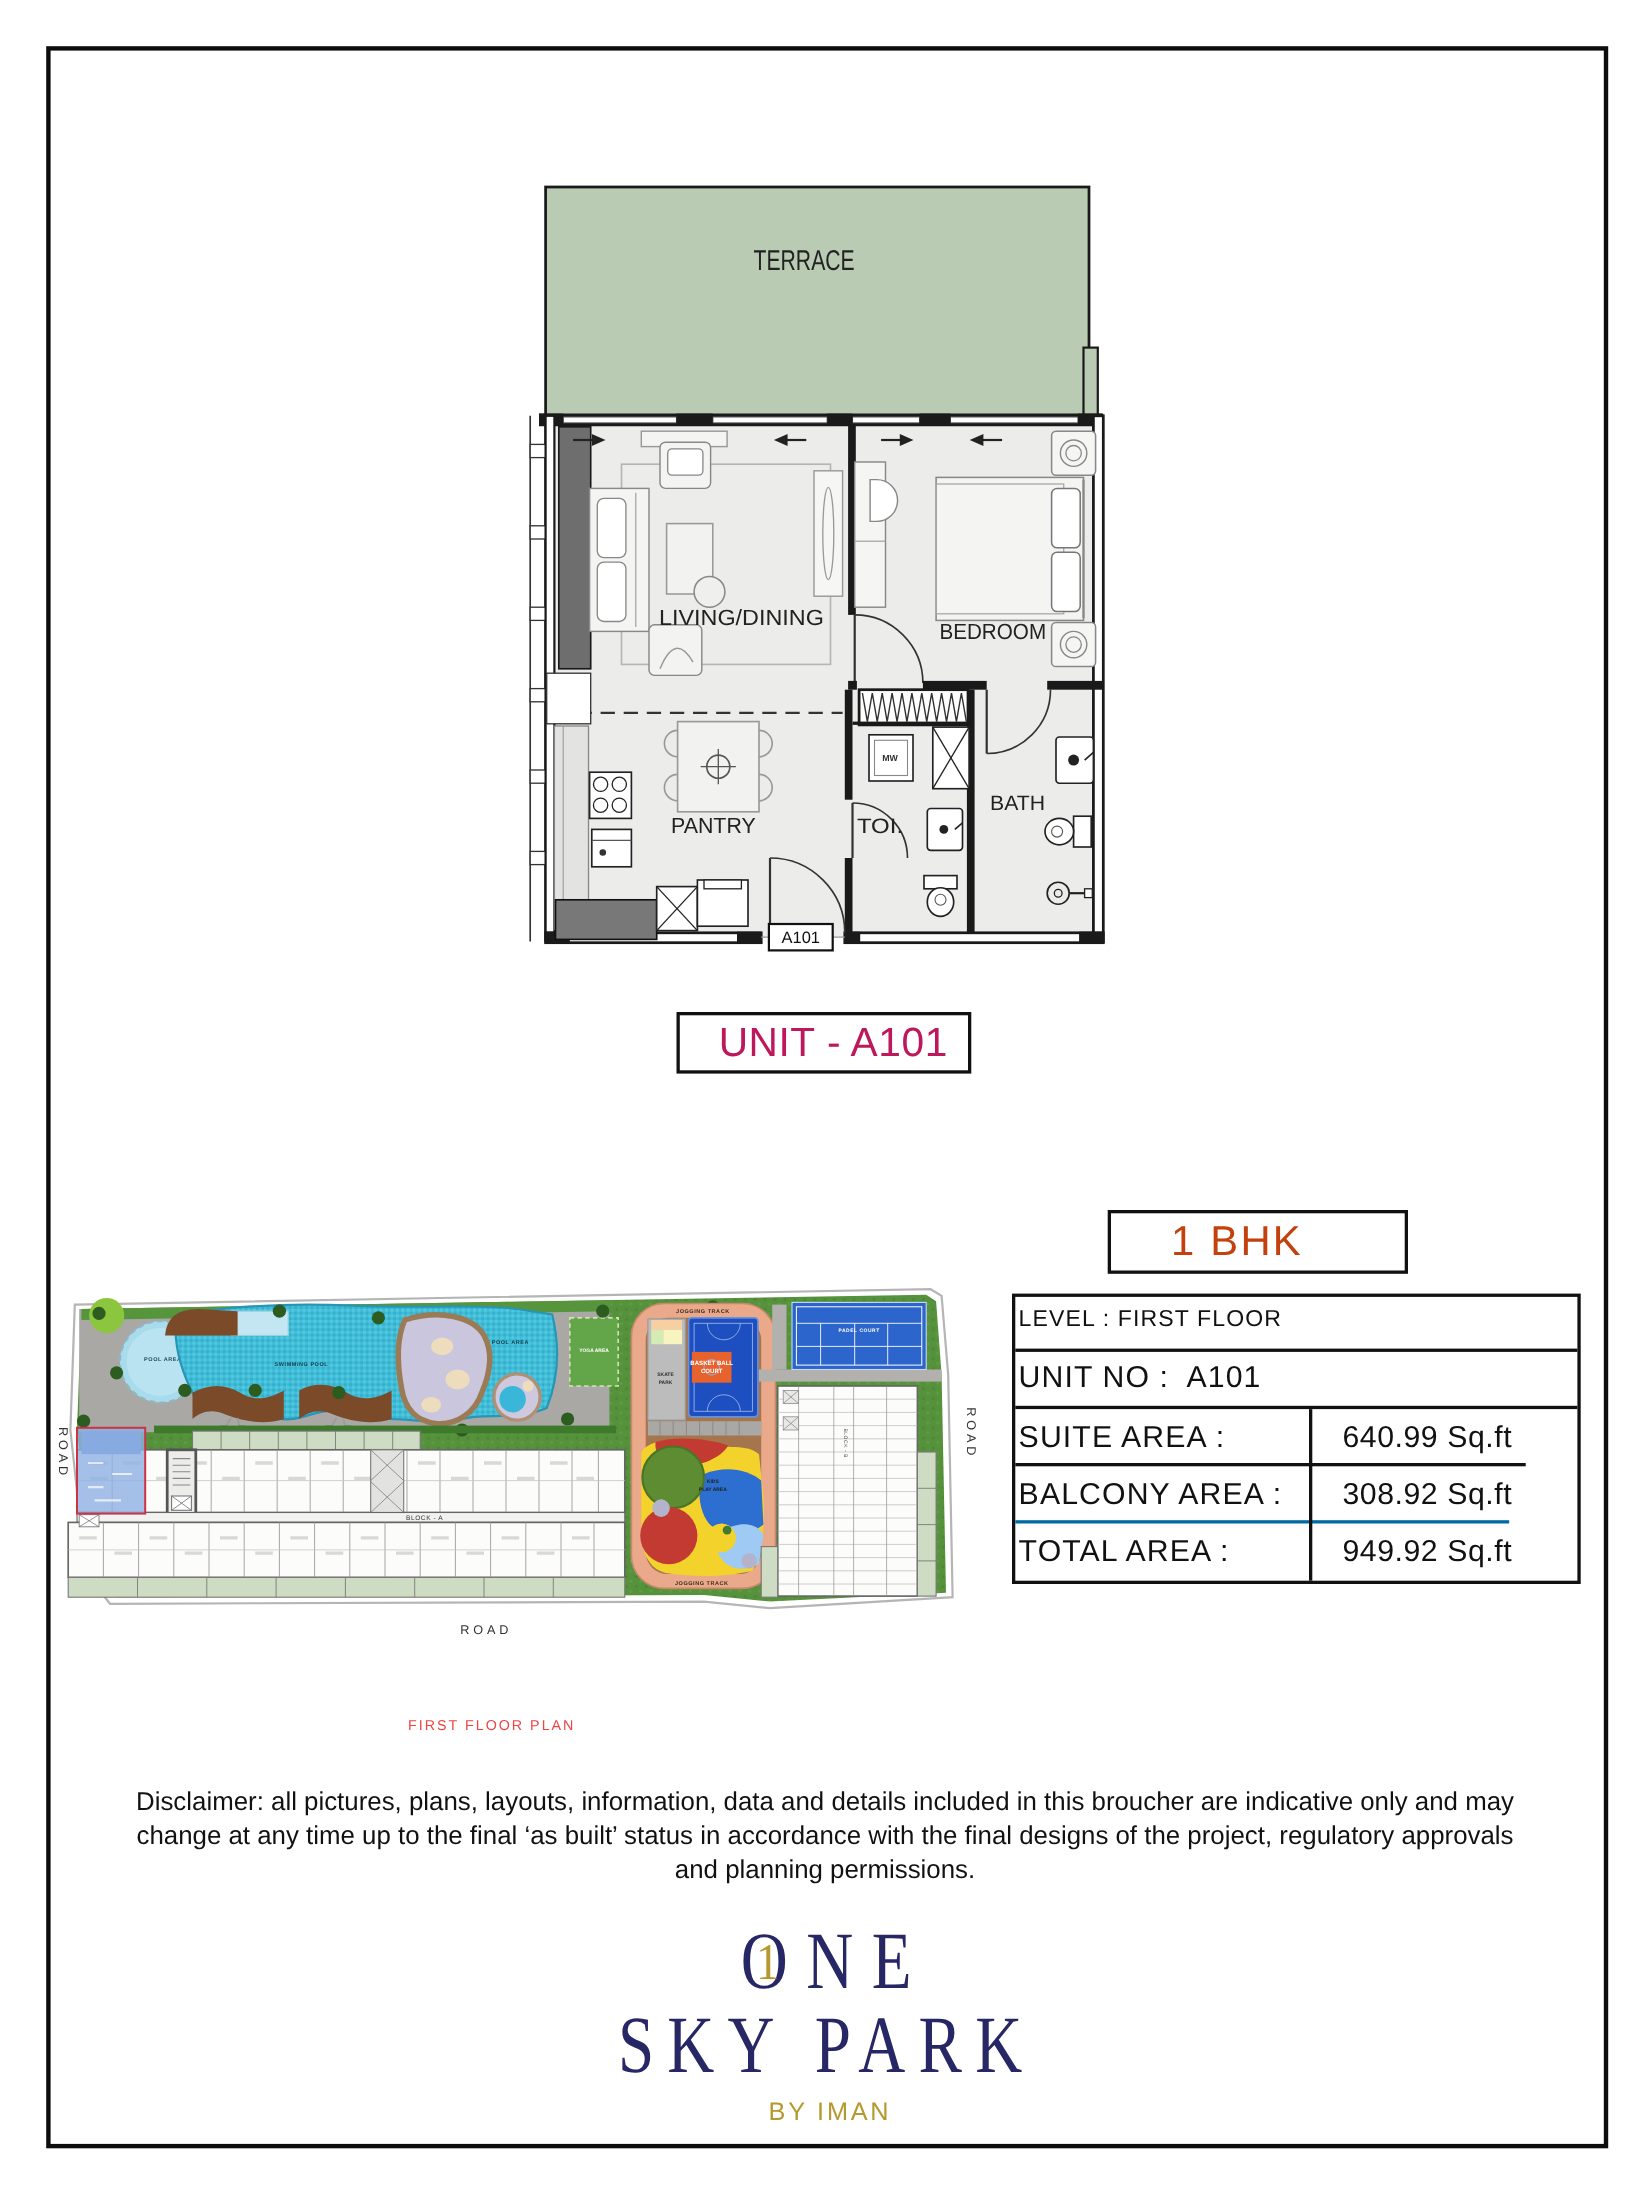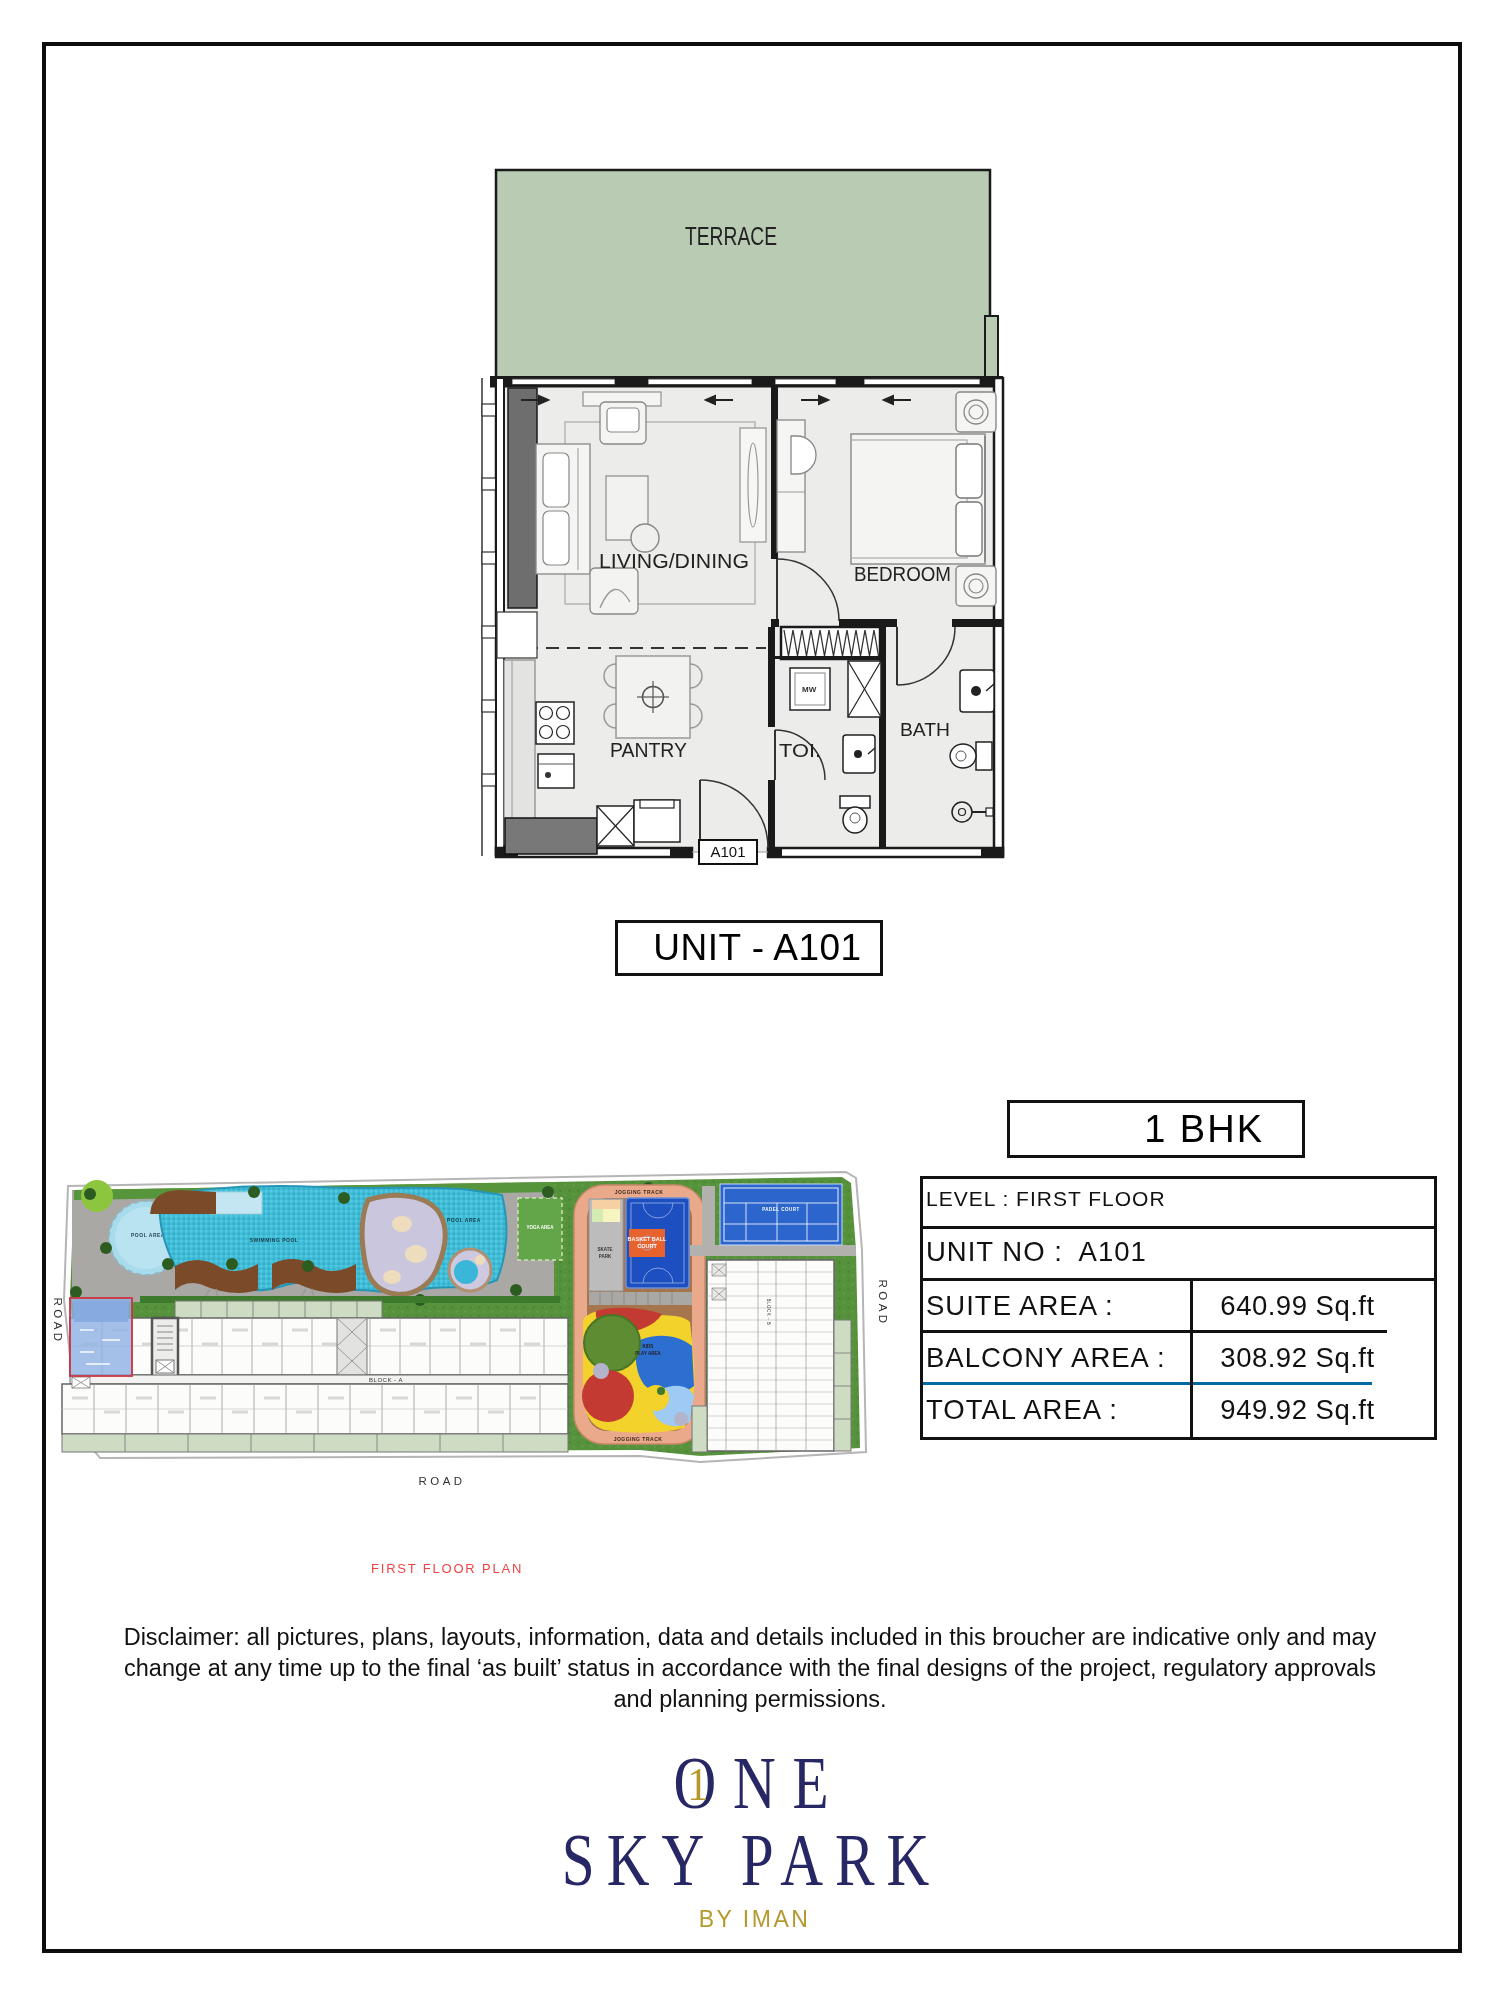--- a/index.html
+++ b/index.html
@@ -487,23 +487,23 @@
 </g>
 
 <rect x="692" y="1406" width="15" height="46" fill="#cddcc2" stroke="#777" stroke-width="1"></rect>
 
 <text x="54" y="1321" font-size="11.5" fill="#333" text-anchor="middle" letter-spacing="3.5" transform="rotate(90 54 1321)">ROAD</text>
 <text x="879" y="1303" font-size="11.5" fill="#333" text-anchor="middle" letter-spacing="3.5" transform="rotate(90 879 1303)">ROAD</text>
 <text x="442" y="1485" font-size="11.5" fill="#333" text-anchor="middle" letter-spacing="3.5">ROAD</text>
 </g>
 </svg>
 
-<div class="abs" style="left:615px;top:920px;width:268px;height:56px;border:3px solid #111;box-sizing:border-box;text-align:center;line-height:50px;font-size:37px;letter-spacing:0.5px;color:#000000;padding-left:17px;">UNIT - A101</div>
-
-<div class="abs" style="left:1007px;top:1100px;width:298px;height:58px;border:3px solid #111;box-sizing:border-box;text-align:right;line-height:52px;font-size:38px;letter-spacing:2px;color:#000000;padding-right:38px;">1 BHK</div>
+<div class="abs" style="left:615px;top:920px;width:268px;height:56px;border:3px solid #111;box-sizing:border-box;text-align:center;line-height:50px;font-size:37px;letter-spacing:0.5px;color:#be185d;padding-left:17px;">UNIT - A101</div>
+
+<div class="abs" style="left:1007px;top:1100px;width:273px;height:58px;border:3px solid #111;box-sizing:border-box;text-align:center;line-height:52px;font-size:38px;letter-spacing:2px;color:#c2410c;padding-right:38px;">1 BHK</div>
 
 <div class="abs" style="left:920px;top:1176px;width:517px;height:264px;border:3px solid #111;box-sizing:border-box;color:#111;">
 
   <div class="abs" style="left:0;top:0;width:511px;height:50px;border-bottom:3px solid #111;font-size:21px;letter-spacing:1px;line-height:40px;padding-left:3px;box-sizing:border-box;">LEVEL : FIRST FLOOR</div>
 
   <div class="abs" style="left:0;top:50px;width:511px;height:52px;border-bottom:3px solid #111;font-size:27.5px;letter-spacing:1px;line-height:46px;padding-left:3px;box-sizing:border-box;">UNIT NO :&nbsp; A101</div>
 
   <div class="abs" style="left:0;top:102px;width:464px;height:52px;border-bottom:3px solid #111;font-size:27.5px;letter-spacing:1px;line-height:49px;box-sizing:border-box;">
     <span class="abs" style="left:3px;">SUITE AREA :</span>
     <span class="abs" style="left:270px;width:209px;text-align:center;letter-spacing:0.5px;">640.99 Sq.ft</span>

